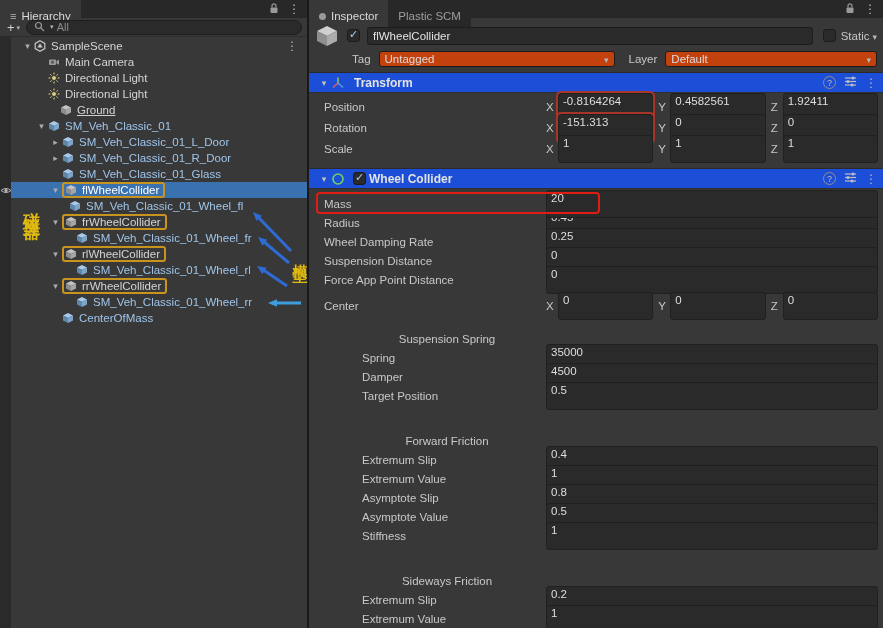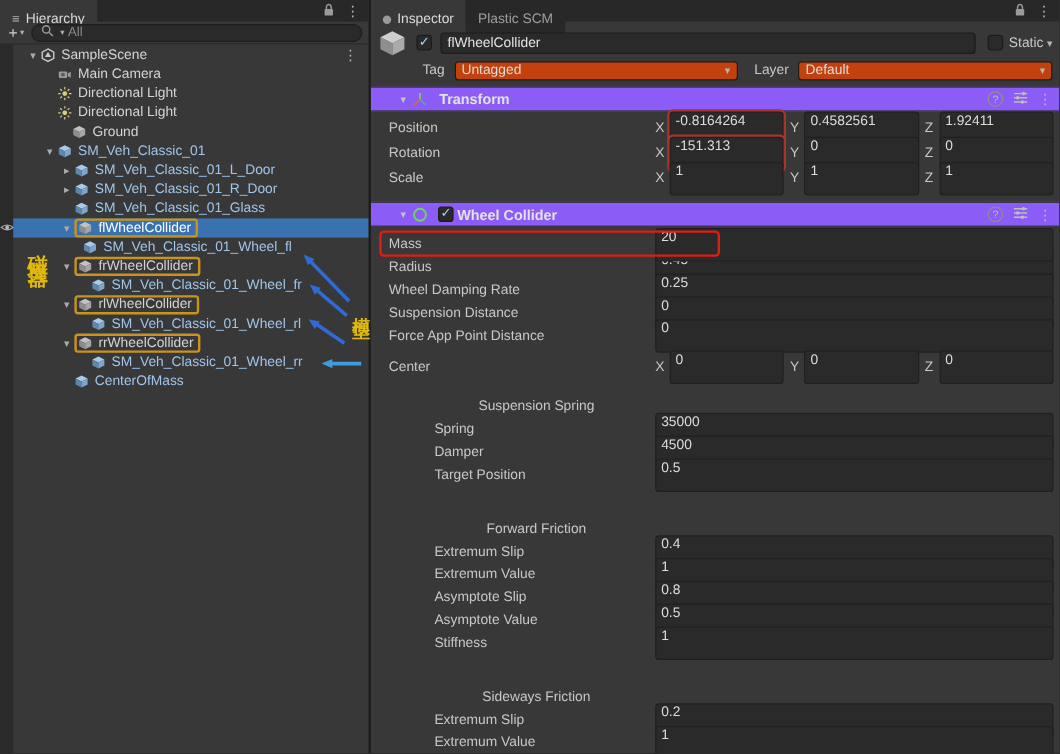--- a/index.html
+++ b/index.html
@@ -60,22 +60,22 @@
              margin:0 10px 0 7px;padding:1px 5px;color:#e2e2e2;line-height:15px;overflow:hidden;}
   .static-label{color:#c8c8c8;margin:0 3px 0 5px;}
   .dd-arrow::after{content:"\25be";color:#b5b5b5;font-size:9px;}
   .tag-row{display:flex;align-items:center;padding:3px 6px 5px 43px;height:24px;flex:none;}
   .lbl{color:#c8c8c8;margin-right:8px;}
   .dropdown{height:16px;background:#c2410c;border:1px solid #1c1c1c;border-radius:3px;
             display:flex;align-items:center;padding:0 5px;color:#dcdcdc;}
   .dropdown span:first-child{flex:1;overflow:hidden;white-space:nowrap;}
   .tagdd{width:236px;margin-right:14px;}
   .layerdd{flex:1;}
-  .comp-header{height:21px;background:#8b5cf6;border-top:1px solid #2a2a2a;border-bottom:1px solid #2f2f2f;
-               display:flex;align-items:center;padding:0 6px 0 20px;flex:none;}
+  .comp-header{height:21px;background:#1d4ed8;border-top:1px solid #2a2a2a;border-bottom:1px solid #2f2f2f;
+               display:flex;align-items:center;padding:0 6px 0 8px;flex:none;}
   .cfold{width:14px;text-align:center;color:#c2c2c2;font-size:9px;}
   .cfold::after{content:"\25be";}
   .cicon{width:16px;height:14px;display:inline-flex;align-items:center;margin-right:4px;}
   .ctitle{font-weight:bold;color:#e3e3e3;font-size:12px;margin-left:3px;}
   .hdr-right{margin-left:auto;display:flex;align-items:center;gap:8px;}
   .help{width:13px;height:13px;border-radius:50%;border:1px solid #8f8f8f;color:#bdbdbd;
         font-size:9px;display:flex;align-items:center;justify-content:center;}
   .help::after{content:"?";}
   .comp-body{padding:6px 5px 6px 15px;flex:none;}
   .trow,.irow{display:flex;align-items:center;height:16px;margin-bottom:5px;}
@@ -197,21 +197,21 @@
                     <line x1="2.2" y1="2.2" x2="3.6" y2="3.6"></line>
                     <line x1="8.4" y1="8.4" x2="9.8" y2="9.8"></line>
                     <line x1="2.2" y1="9.8" x2="3.6" y2="8.4"></line>
                     <line x1="8.4" y1="3.6" x2="9.8" y2="2.2"></line>
                   </g>
                 </svg>
               </span>
               <span class="hlabel">Directional Light</span>
             </span>
           </div>
-          <div class="hrow" style="padding-left: 36px;">
+          <div class="hrow" style="padding-left: 36px; text-decoration: underline;">
             <span class="fold"></span>
             <span class="labelwrap">
               <span class="hicon">
                 <svg width="12" height="12" viewBox="0 0 12 12">
                   <path d="M6 1 L11 3.5 L6 6 L1 3.5 Z" fill="#c2c2c2"></path>
                   <path d="M1 3.5 L6 6 L6 11 L1 8.5 Z" fill="#8d8d8d"></path>
                   <path d="M11 3.5 L6 6 L6 11 L11 8.5 Z" fill="#a6a6a6"></path>
                 </svg>
               </span>
               <span class="hlabel">Ground</span>

